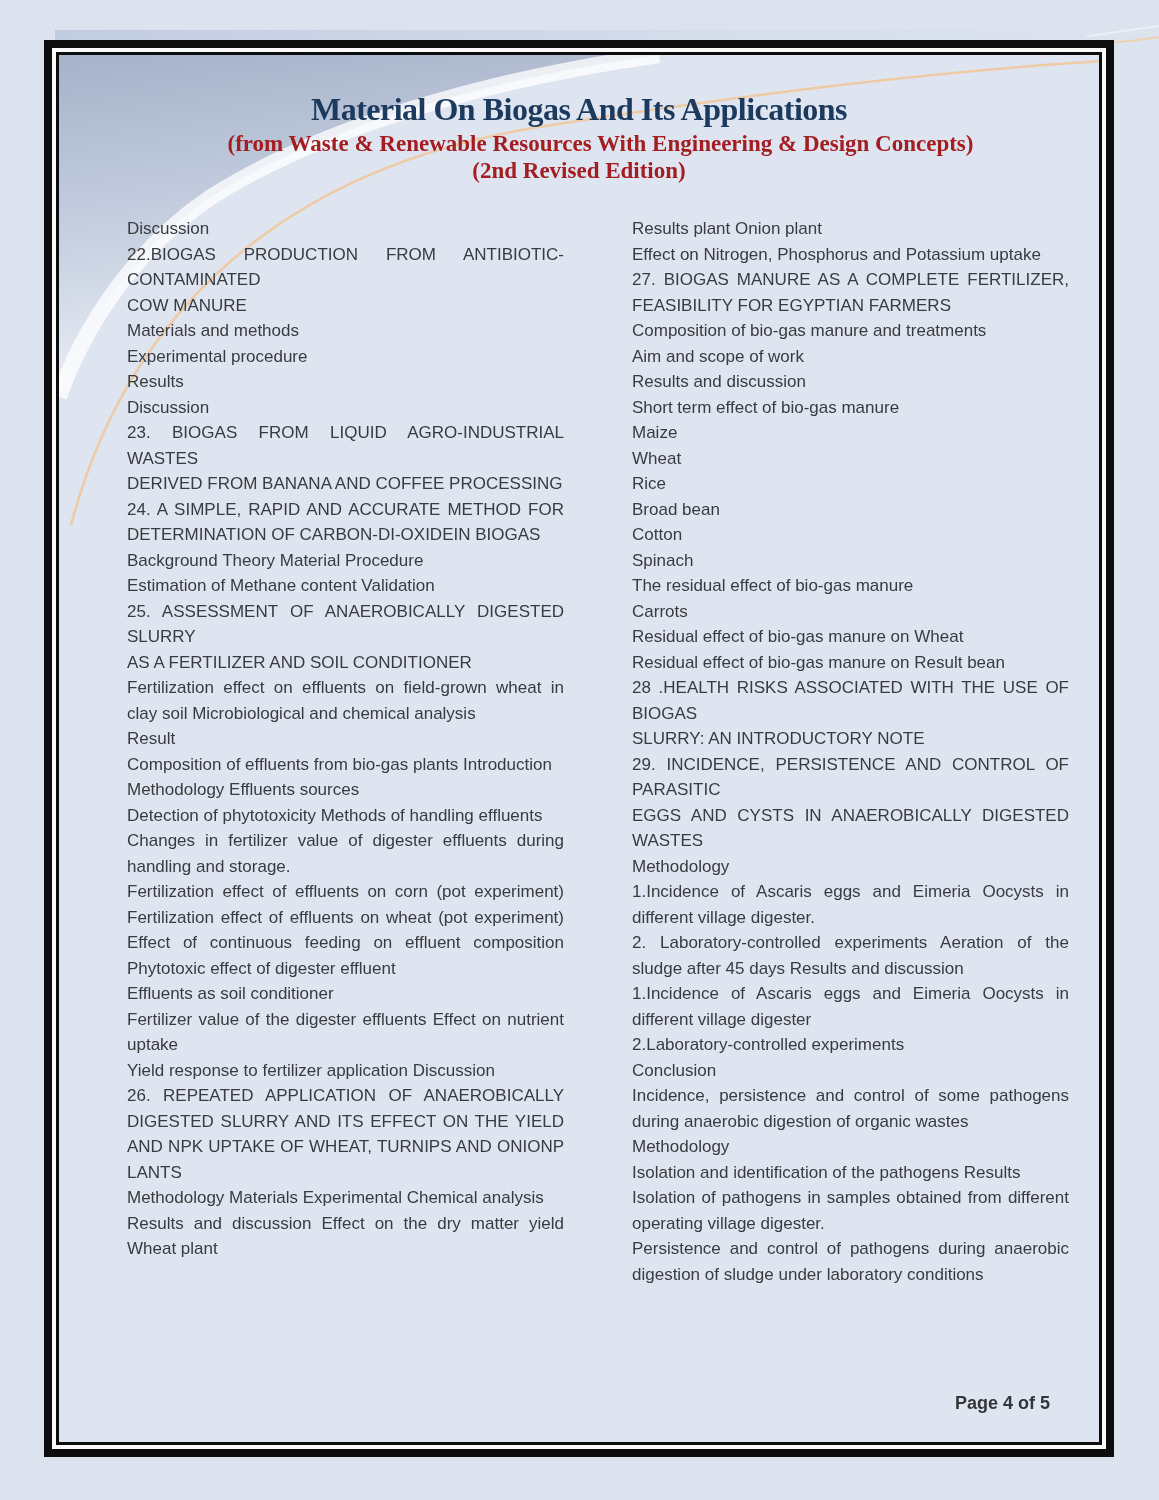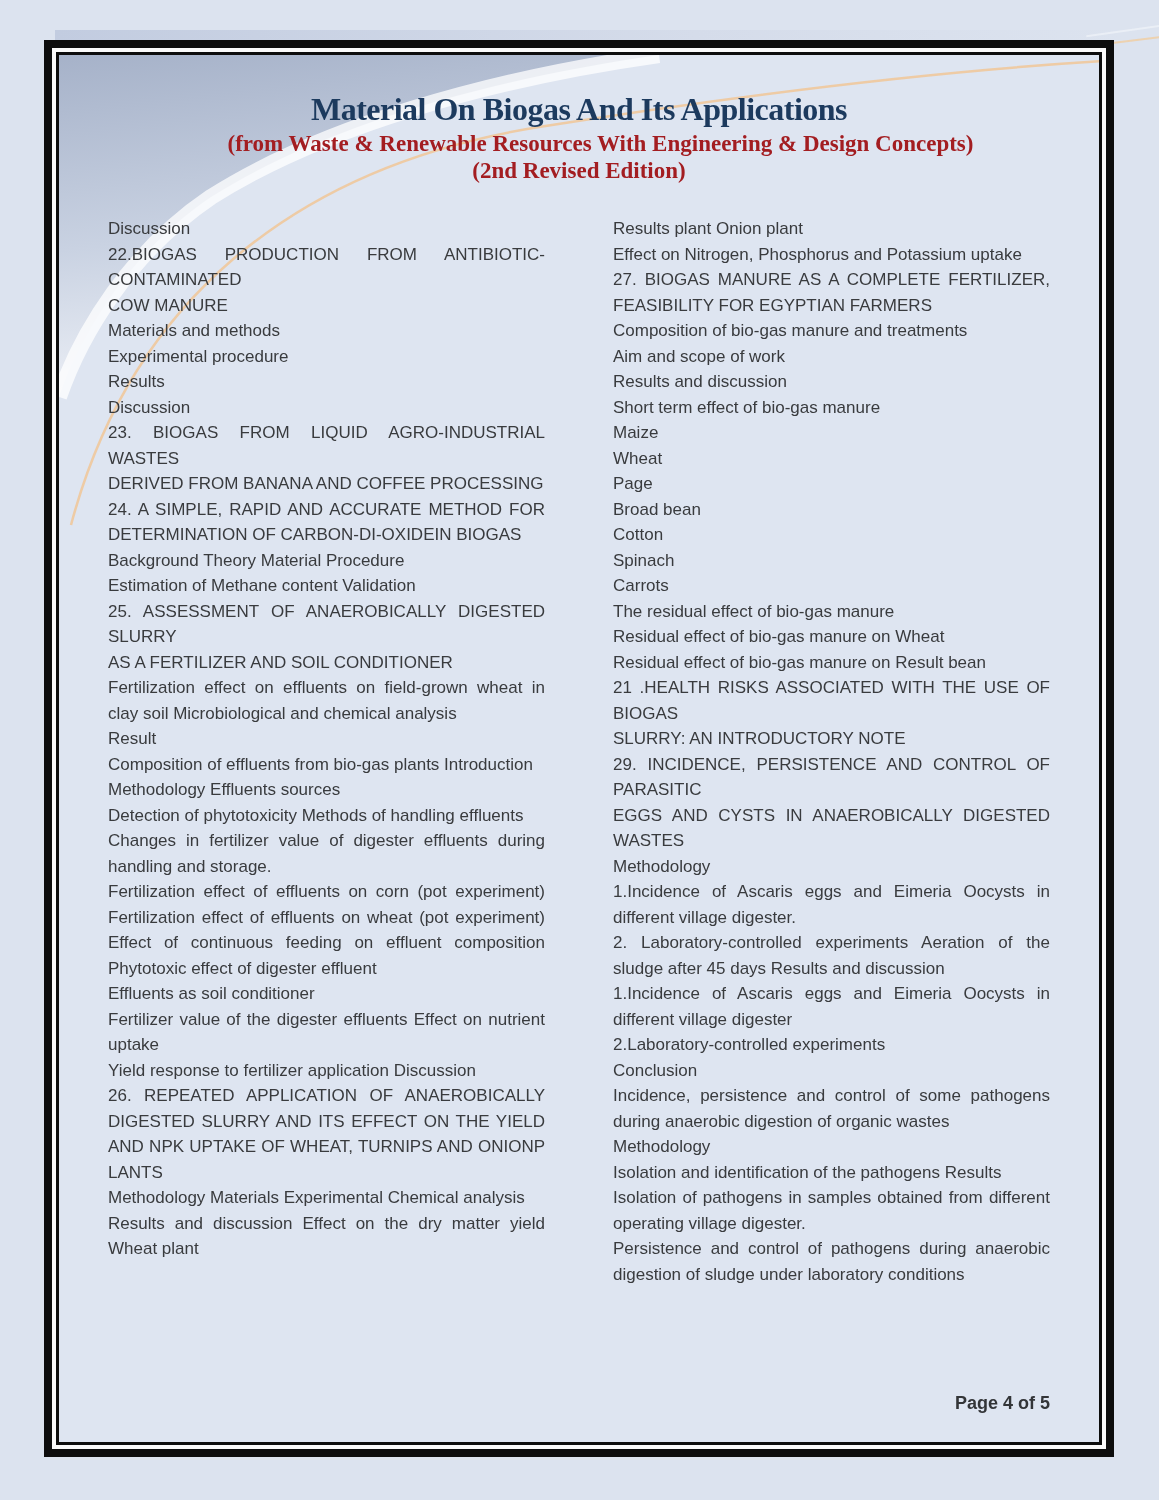--- a/index.html
+++ b/index.html
@@ -72,20 +72,21 @@
     font-size: 23px; line-height: 25px;
     color: #a31d21;
   }
 
   
   .col {
     position: absolute; top: 161px;
     width: 437px;
     font-size: 17px; line-height: 25.5px;
     color: #393b3e;
+    margin-left: 19px;
   }
   .col-left  { left: 49px; }
   .col-right { left: 554px; }
   .toc-entry {
     margin: 0;
     text-align: justify;
     text-justify: inter-word;
   }
 
   .pagenum {
@@ -158,29 +159,29 @@
       <div class="col col-right">
           <p class="toc-entry">Results plant Onion plant</p>
           <p class="toc-entry">Effect on Nitrogen, Phosphorus and Potassium uptake</p>
           <p class="toc-entry">27. BIOGAS MANURE AS A COMPLETE FERTILIZER, FEASIBILITY FOR EGYPTIAN FARMERS</p>
           <p class="toc-entry">Composition of bio-gas manure and treatments</p>
           <p class="toc-entry">Aim and scope of work</p>
           <p class="toc-entry">Results and discussion</p>
           <p class="toc-entry">Short term effect of bio-gas manure</p>
           <p class="toc-entry">Maize</p>
           <p class="toc-entry">Wheat</p>
-          <p class="toc-entry">Page</p>
+          <p class="toc-entry">Rice</p>
           <p class="toc-entry">Broad bean</p>
           <p class="toc-entry">Cotton</p>
           <p class="toc-entry">Spinach</p>
+          <p class="toc-entry">The residual effect of bio-gas manure</p>
           <p class="toc-entry">Carrots</p>
-          <p class="toc-entry">The residual effect of bio-gas manure</p>
           <p class="toc-entry">Residual effect of bio-gas manure on Wheat</p>
           <p class="toc-entry">Residual effect of bio-gas manure on Result bean</p>
-          <p class="toc-entry">21 .HEALTH RISKS ASSOCIATED WITH THE USE OF BIOGAS</p>
+          <p class="toc-entry">28 .HEALTH RISKS ASSOCIATED WITH THE USE OF BIOGAS</p>
           <p class="toc-entry">SLURRY: AN INTRODUCTORY NOTE</p>
           <p class="toc-entry">29. INCIDENCE, PERSISTENCE AND CONTROL OF PARASITIC</p>
           <p class="toc-entry">EGGS AND CYSTS IN ANAEROBICALLY DIGESTED WASTES</p>
           <p class="toc-entry">Methodology</p>
           <p class="toc-entry">1.Incidence of Ascaris eggs and Eimeria Oocysts in different village digester.</p>
           <p class="toc-entry">2. Laboratory-controlled experiments Aeration of the sludge after 45 days Results and discussion</p>
           <p class="toc-entry">1.Incidence of Ascaris eggs and Eimeria Oocysts in different village digester</p>
           <p class="toc-entry">2.Laboratory-controlled experiments</p>
           <p class="toc-entry">Conclusion</p>
           <p class="toc-entry">Incidence, persistence and control of some pathogens during anaerobic digestion of organic wastes</p>

